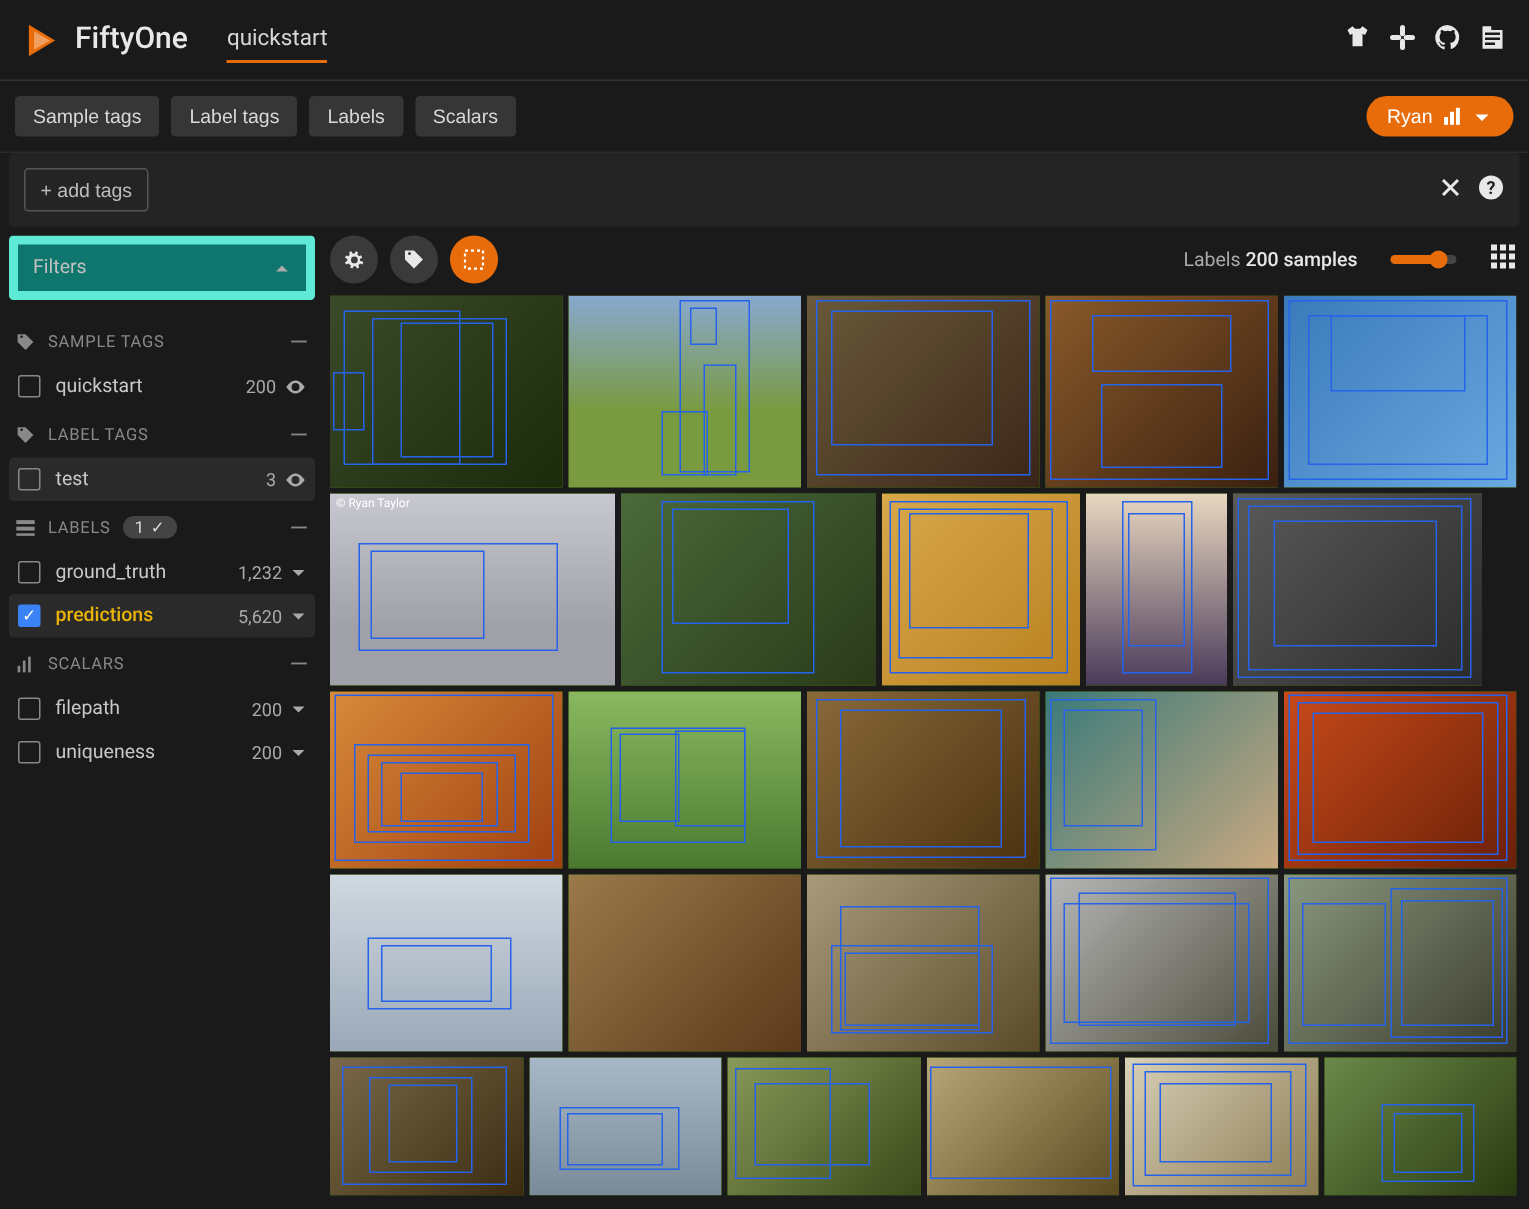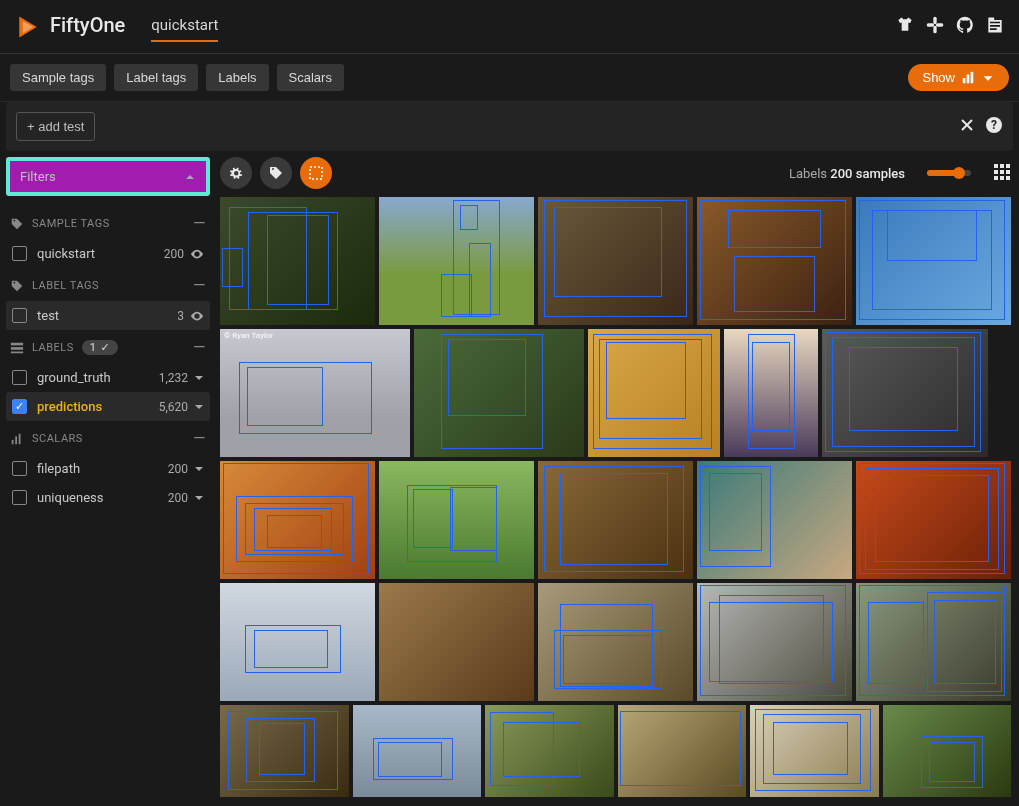--- a/index.html
+++ b/index.html
@@ -45,22 +45,22 @@
   background: transparent; color: #bdbdbd; border: 1px solid #555;
   padding: 6px 10px; border-radius: 3px; font-size: 13px; cursor: pointer;
 }
 .stagebar-right { margin-left: auto; display: flex; gap: 10px; align-items: center; }
 .stagebar-right svg { fill: #e8e8e8; }
 
 .content { display: flex; height: calc(100% - 158px); }
 
 .sidebar { width: 216px; padding: 0 6px; overflow-y: auto; }
 .filters-row {
-  display: flex; align-items: center; background: #a21caf; border-radius: 3px;
-  padding: 8px 10px; margin-bottom: 10px; border: 4px solid #5eead4;
+  display: flex; align-items: center; background: #0f766e; border-radius: 3px;
+  padding: 8px 10px; margin-bottom: 10px; border: 6px solid #5eead4;
 }
 .filters-row span { flex: 1; }
 .chev { width: 12px; height: 12px; }
 
 .section-head {
   display: flex; align-items: center; gap: 8px; padding: 8px 4px 6px;
   color: #888; font-size: 11px; letter-spacing: 0.5px;
 }
 .section-head svg { width: 14px; height: 14px; fill: #888; }
 .section-head .minus { margin-left: auto; color: #888; font-size: 16px; }
@@ -155,34 +155,34 @@
         </svg></span>
   </div>
 </div>
 
 <div class="tagbar">
   <button class="tag-btn">Sample tags</button>
   <button class="tag-btn">Label tags</button>
   <button class="tag-btn">Labels</button>
   <button class="tag-btn">Scalars</button>
   <button class="show-btn">
-    <span>Show</span>
+    <span>Ryan</span>
     <svg viewBox="0 0 16 16">
         <rect x="2" y="8" width="3" height="6"></rect>
         <rect x="6.5" y="4" width="3" height="10"></rect>
         <rect x="11" y="1" width="3" height="13"></rect>
       </svg>
     <svg viewBox="0 0 16 16">
         <path d="M3 6l5 5 5-5z"></path>
       </svg>
   </button>
 </div>
 
 <div class="stagebar">
-  <button class="add-stage">+ add test</button>
+  <button class="add-stage">+ add tags</button>
   <div class="stagebar-right">
     <span><svg width="16" height="16" viewBox="0 0 16 16">
           <path d="M3 3l10 10M13 3L3 13" stroke="#e8e8e8" stroke-width="2"></path>
         </svg></span>
     <span><svg width="18" height="18" viewBox="0 0 18 18">
           <circle cx="9" cy="9" r="8" fill="#e8e8e8"></circle>
           <text x="9" y="13" text-anchor="middle" font-size="12" font-weight="bold" fill="#242424">?</text>
         </svg></span>
   </div>
 </div>

